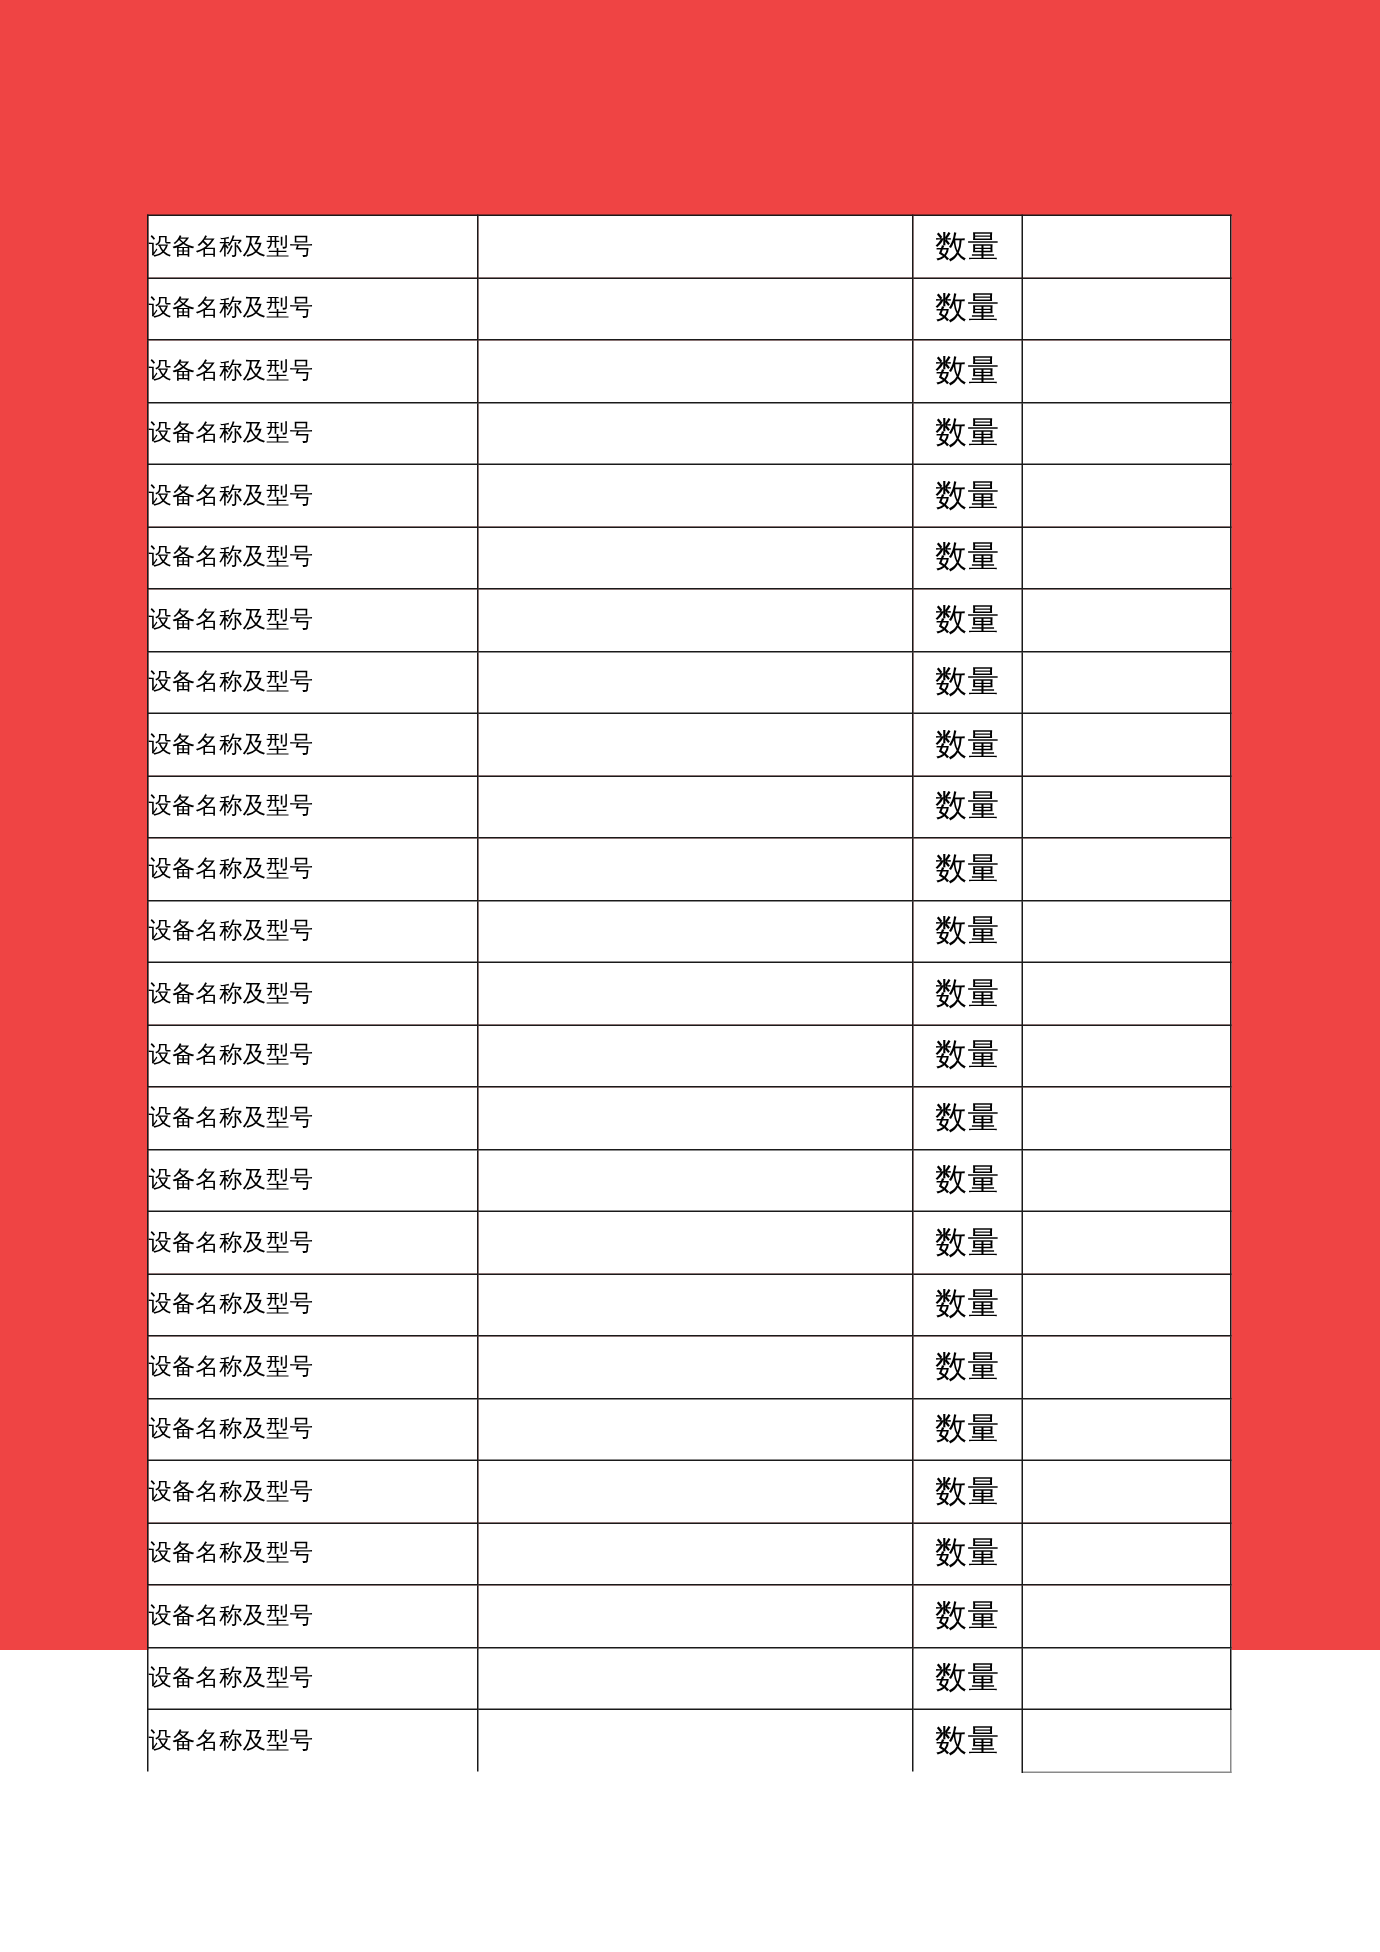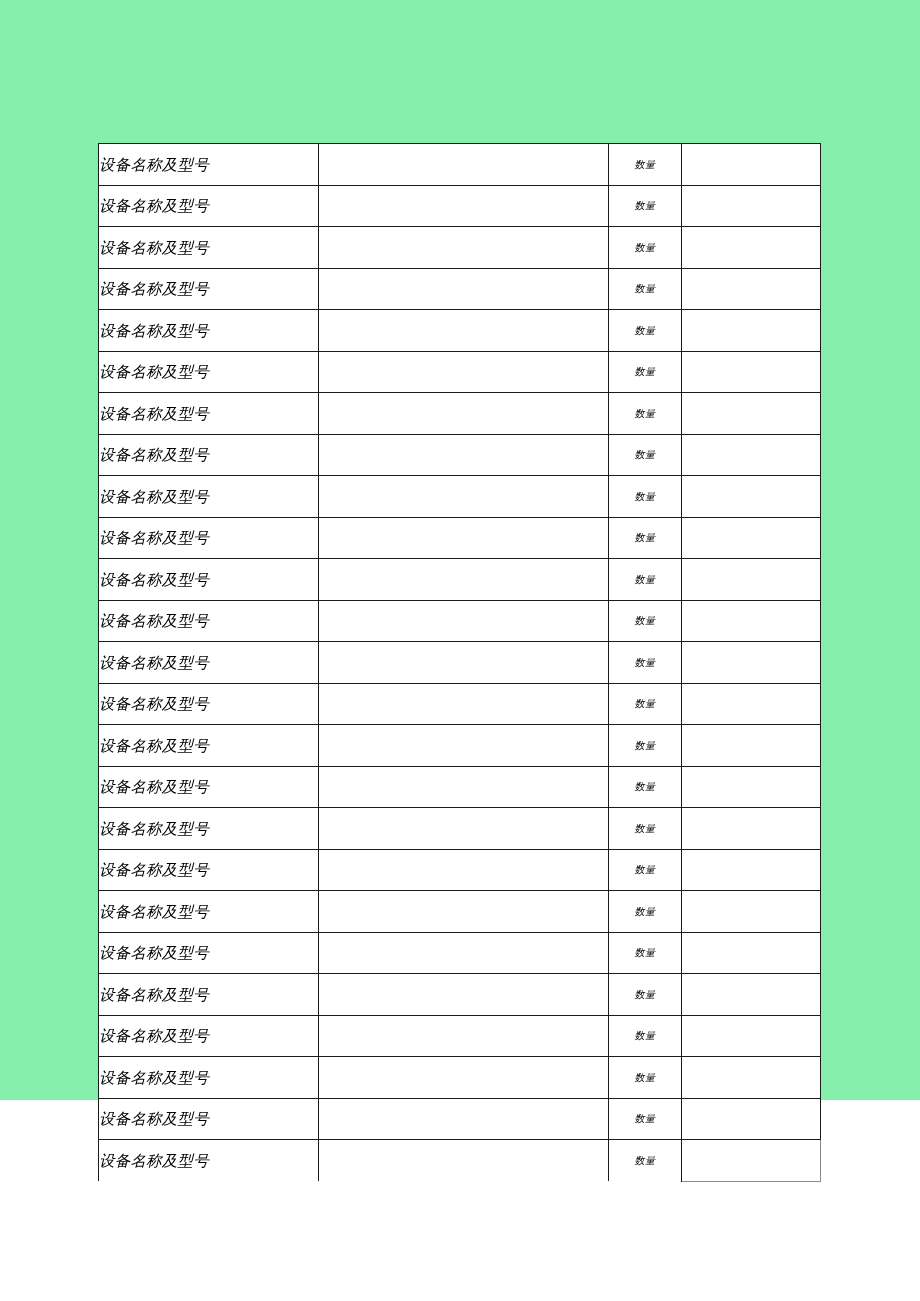--- a/index.html
+++ b/index.html
@@ -15,22 +15,21 @@
     overflow: hidden;
     position: relative;
   }
 
   #page {
     position: absolute;
     left: 0;
     top: 0;
     width: 920px;
     height: 1100px;
-    background: #86efac;
-    font-style: italic;
+    background: #ef4444;
   }
 
   
   #equipment-table {
     position: absolute;
     left: 98px;
     top: 143px;
     width: 722px;
     border-collapse: collapse;
     table-layout: fixed;
@@ -61,21 +60,21 @@
   }
 
   td.cell-name-value {
     text-align: left;
     padding-left: 6px;
     font-size: 15.5px;
   }
 
   td.cell-qty {
     text-align: center;
-    font-size: 10px;
+    font-size: 21px;
     line-height: 1.1;
     white-space: nowrap;
     letter-spacing: 0.5px;
   }
 
   td.cell-qty-value {
     text-align: center;
     font-size: 15.5px;
   }
 

